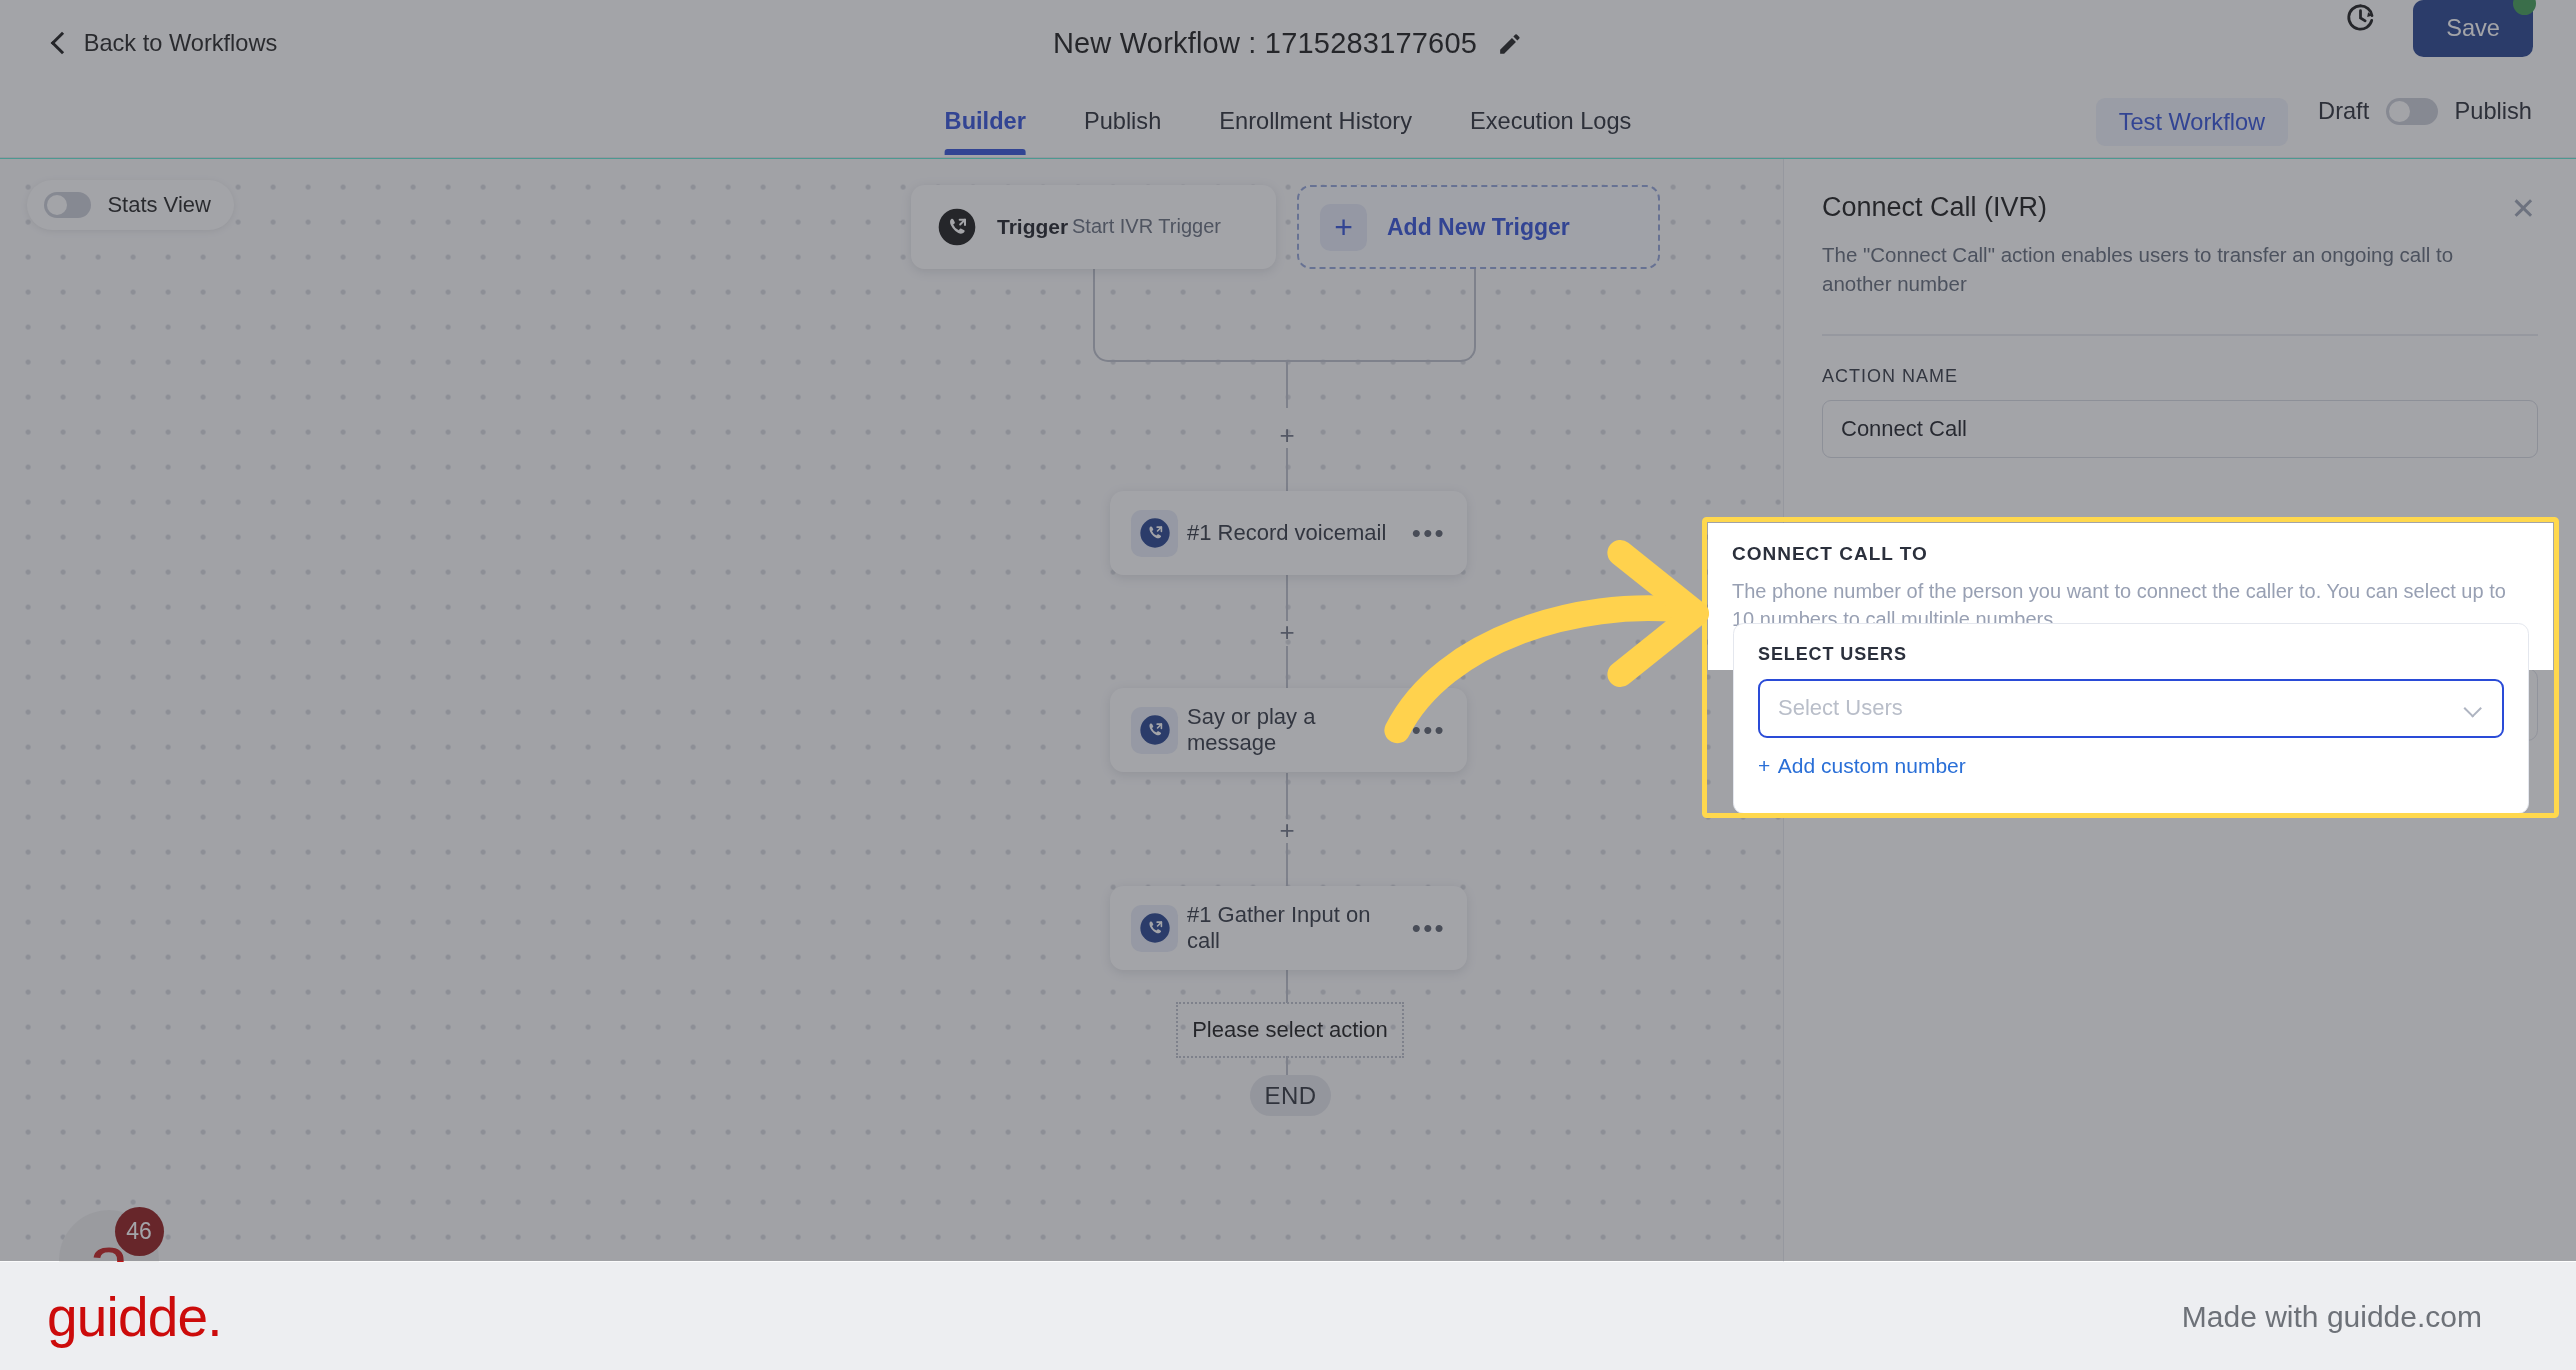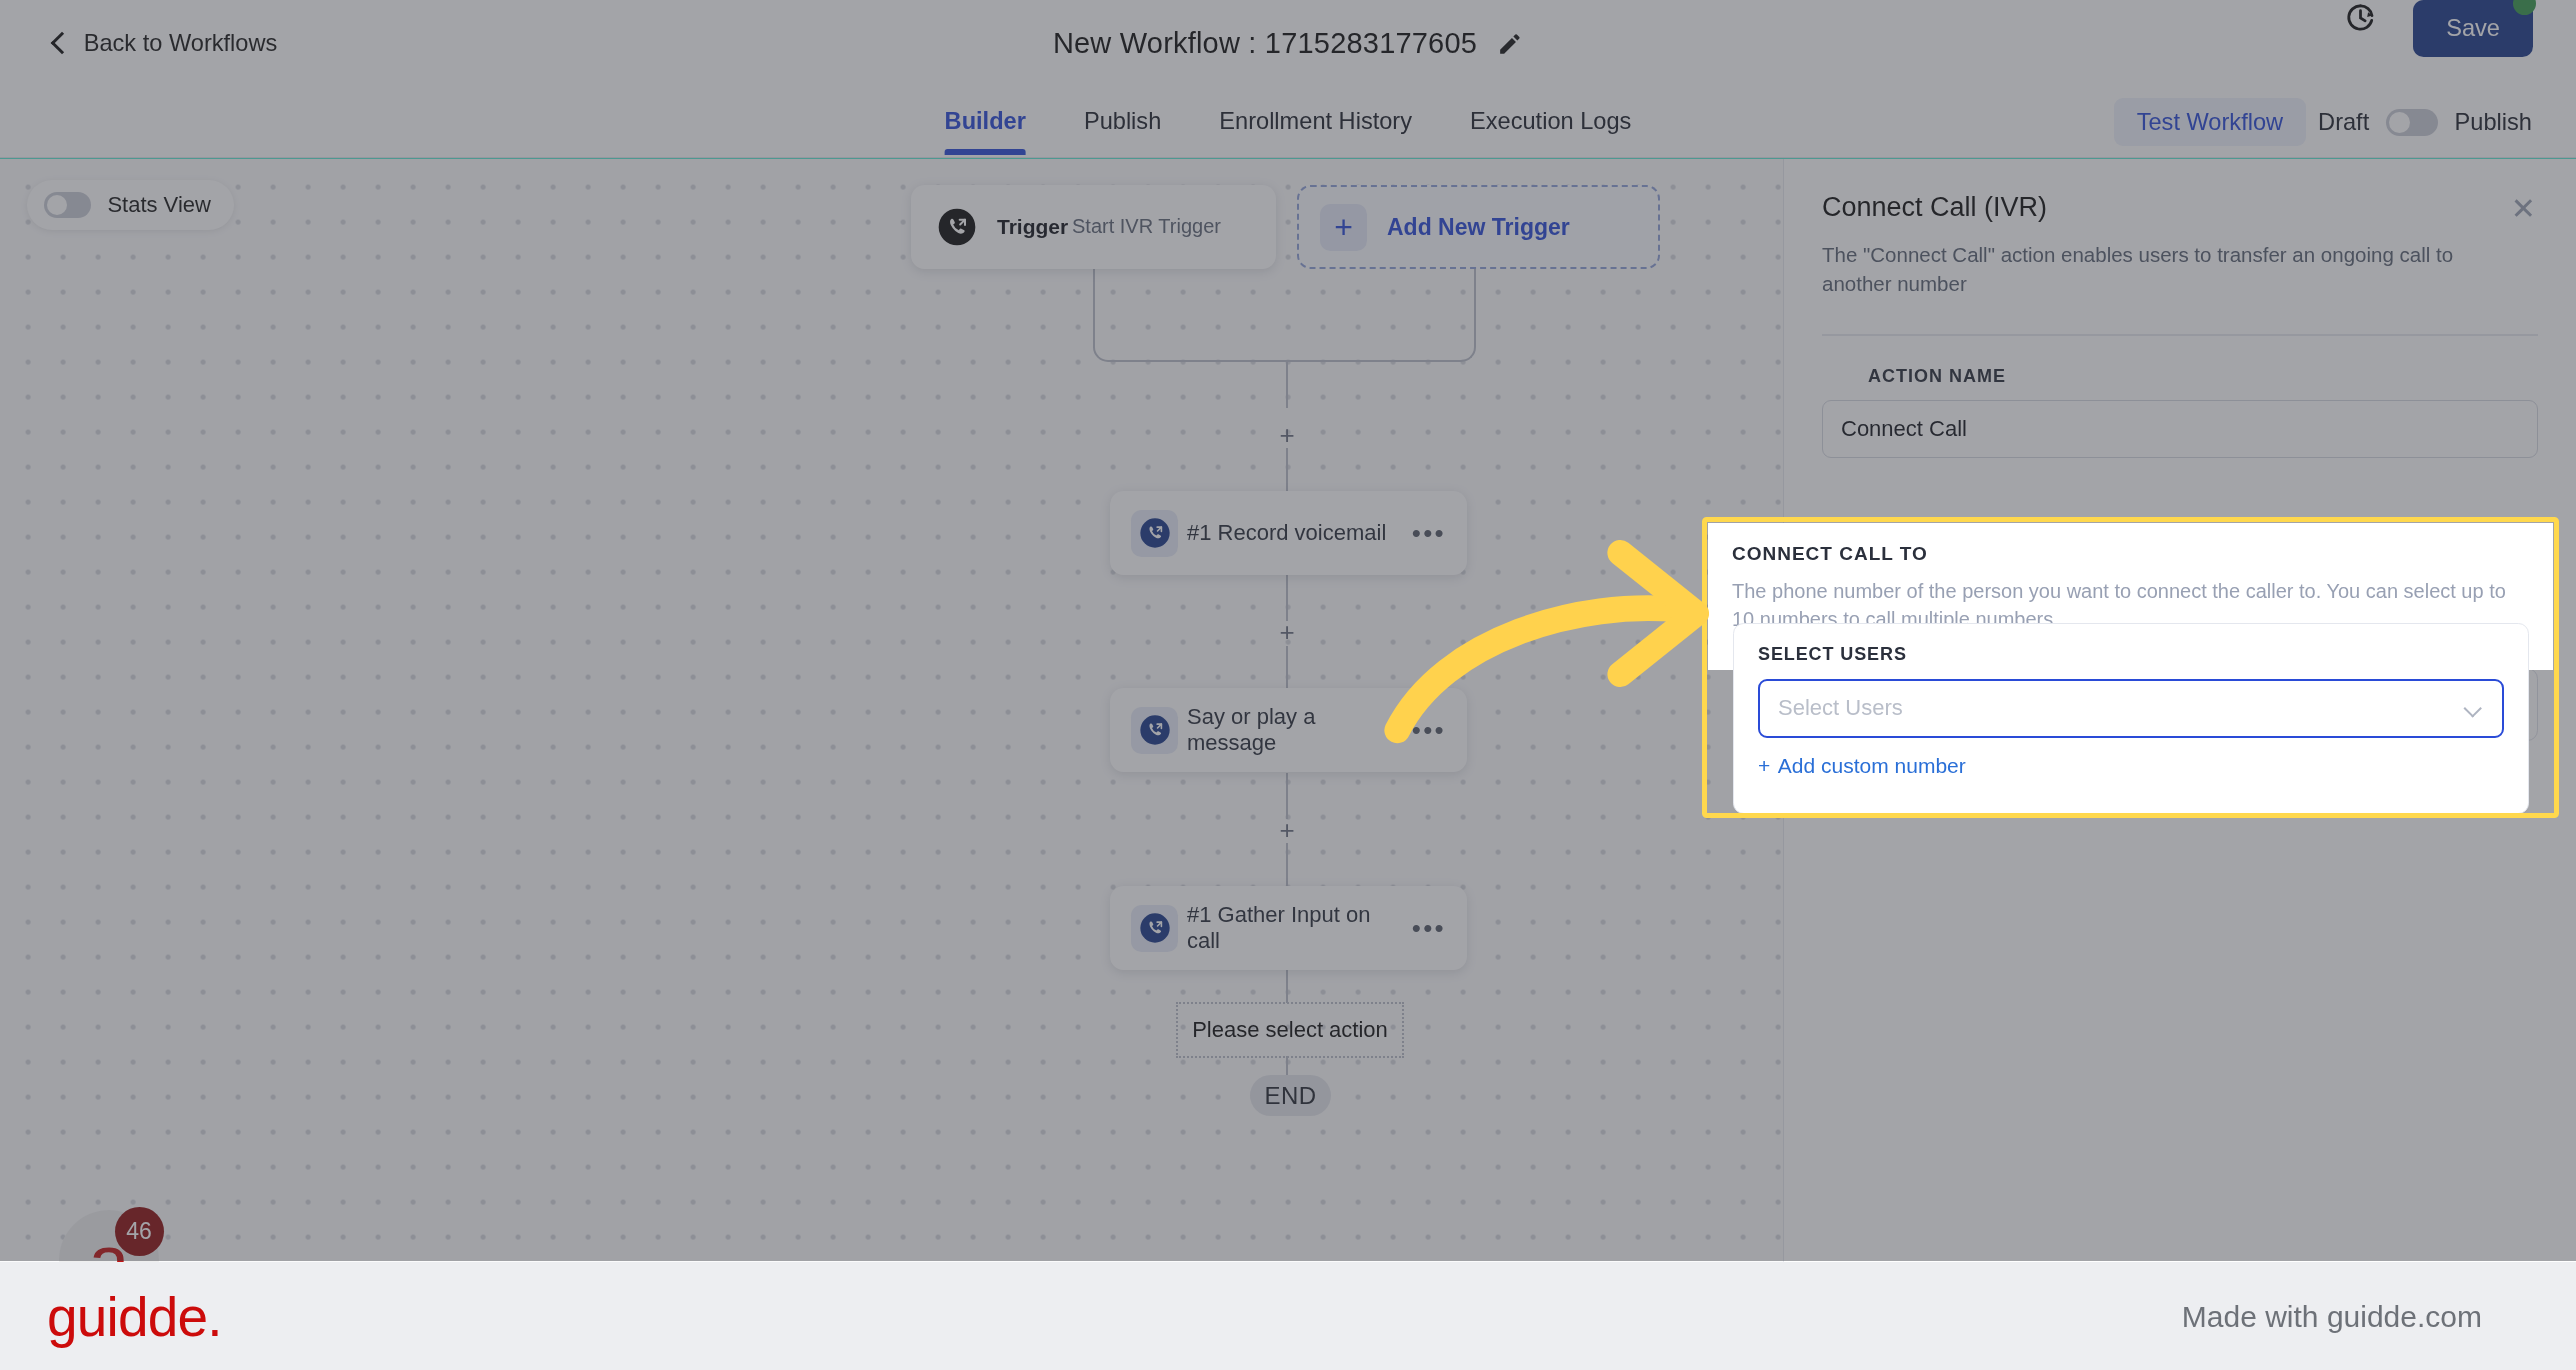--- a/index.html
+++ b/index.html
@@ -61,21 +61,21 @@
   .tabs { position:absolute; left:50%; transform:translateX(-50%); display:flex; gap:58px; }
   .tab {
     font-size:23.6px; color:#20242e; cursor:pointer; padding-bottom:20px;
     position:relative; top:9px;
   }
   .tab.active { color:#2a4bd7; font-weight:600; }
   .tab.active::after {
     content:""; position:absolute; left:0; right:0; bottom:0;
     height:5.3px; background:#2a4bd7; border-radius:3px 3px 0 0;
   }
-  .tab-right { position:absolute; right:44px; display:flex; align-items:center; gap:12px; }
+  .tab-right { position:absolute; right:44px; display:flex; align-items:flex-start; gap:30px; }
   .test-wf {
     font-size:23.6px; color:#2a4bd7; background:#eef1fb;
     padding:10.6px 23px; border-radius:9px; cursor:pointer; font-weight:500;
   }
   .pubgroup { display:flex; align-items:center; gap:16.7px; font-size:23.6px; color:#20242e; }
   .switch {
     width:52px; height:27px; border-radius:13.7px; background:#c9ccd6;
     position:relative; cursor:pointer; flex:none;
   }
   .switch .knob {
@@ -177,21 +177,21 @@
     background:#fff; border-left:1.5px solid #e7e9ef; padding:33px 38px 0 38px;
   }
   .side-title { font-size:27px; color:#111; font-weight:500; }
   .side-close {
     position:absolute; right:40px; top:35px; font-size:30px;
     color:#9aa1b1; cursor:pointer; line-height:1;
   }
   .side-desc { margin-top:16.7px; font-size:20.5px; line-height:1.45; color:#5c6474; width:92%; }
   .divider { height:1.5px; background:#e7e9ef; margin:35px 0 0 0; }
   .fld-label {
-    font-size:18px; letter-spacing:1px; font-weight:700; color:#2b303c; margin-top:30px;margin-left:46px;
+    font-size:18px; letter-spacing:1px; font-weight:400; color:#2b303c; margin-top:30px;
   }
   .txtinput {
     margin-top:13.7px; width:100%; height:58px; border:1.5px solid #d6d9e1;
     border-radius:9px; padding:0 18px; font-size:22px; color:#15181f;
     font-family:"Liberation Sans", sans-serif; background:#fff;
   }
   .adv-card {
     margin-top:49px; width:100%; height:73px; border:1.5px solid #dde0e8;
     border-radius:10.6px; display:flex; align-items:center; justify-content:space-between;
     padding:0 26px; cursor:pointer;

